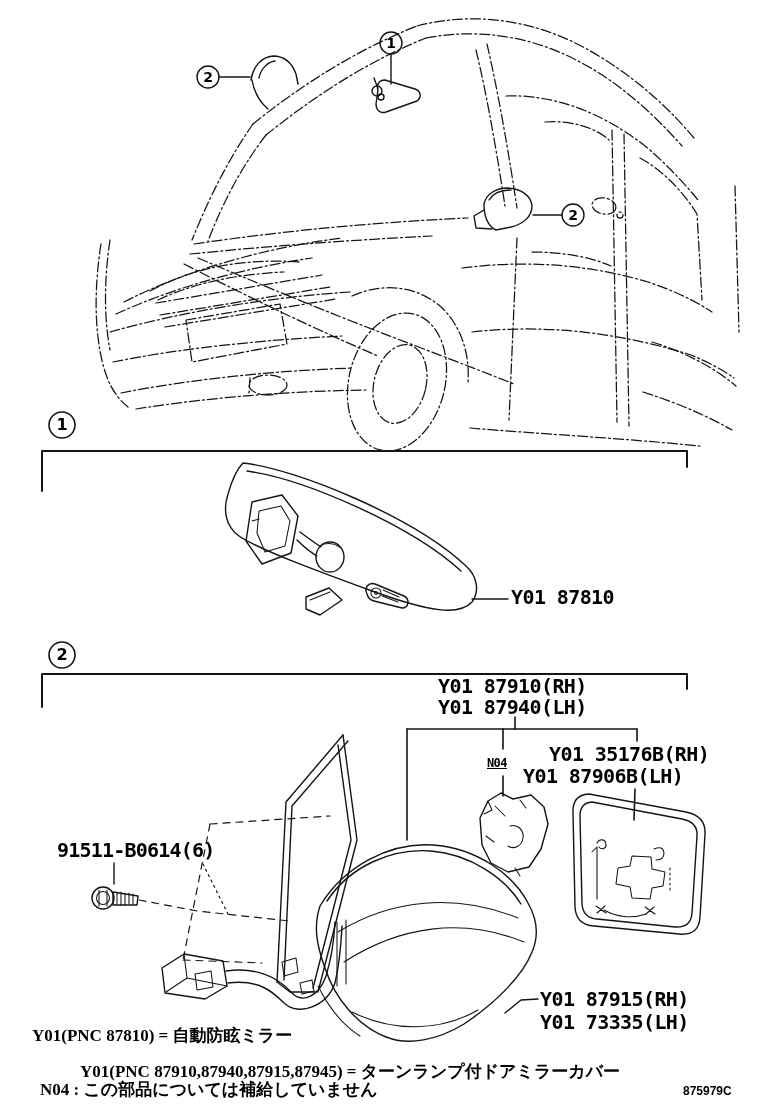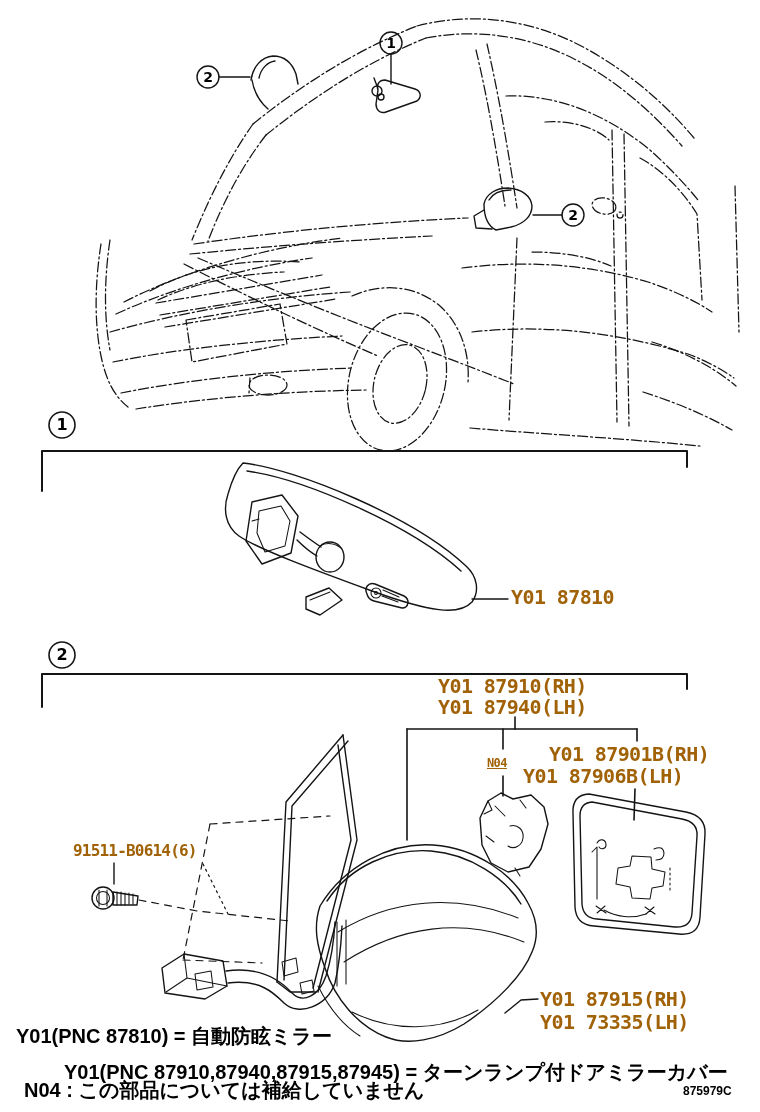--- a/index.html
+++ b/index.html
@@ -6,26 +6,26 @@
   #canvas{position:relative;width:760px;height:1112px;background:#ffffff;overflow:hidden;
           font-family:"Liberation Sans",sans-serif;color:#000;}
   svg{position:absolute;left:0;top:0;}
   .art{stroke:#141414;fill:none;stroke-width:1.4;stroke-linecap:round;stroke-linejoin:round;}
   .phantom{stroke-dasharray:10 3 2 3;stroke-width:1.25;}
   .thick{stroke-width:2;}
   .thin{stroke-width:1.05;}
   .dashed{stroke-dasharray:7 6;stroke-width:1.2;}
   .dotted{stroke-dasharray:2 4;stroke-width:1.2;}
   .plabel{position:absolute;font-family:"DejaVu Sans Mono",monospace;font-weight:bold;
-          color:#a16207;white-space:pre;letter-spacing:-0.6px;}
+          color:#000000;white-space:pre;letter-spacing:-0.6px;}
   .lbl-lg{font-size:20px;line-height:21px;}
   .lbl-md{font-size:12px;line-height:18px;text-decoration:underline;}
-  .lbl-bolt{font-size:16px;line-height:19px;letter-spacing:-0.8px;margin-left:16px;}
-  .note{position:absolute;left:16px;font-family:Liberation Sans, sans-serif;
-        font-weight:bold;font-size:20px;line-height:18px;white-space:pre;}
+  .lbl-bolt{font-size:20px;line-height:19px;letter-spacing:-0.8px;}
+  .note{position:absolute;left:32px;font-family:Liberation Serif, serif;
+        font-weight:bold;font-size:17px;line-height:18px;white-space:pre;}
   .callout-num{position:absolute;font-family:"DejaVu Sans",sans-serif;font-weight:bold;
         text-align:center;}
   .cn-sm{width:22px;font-size:14px;line-height:14px;}
   .cn-lg{width:26px;font-size:16px;line-height:16px;}
   .footer-code{position:absolute;font-family:"Liberation Sans",sans-serif;font-weight:bold;
         font-size:12px;}
 </style>
 </head>
 <body>
 
@@ -216,21 +216,21 @@
 <div class="callout-num cn-lg" style="left:49px;top:417px;">1</div>
 <div class="callout-num cn-lg" style="left:49px;top:647px;">2</div>
 
 <div class="plabel lbl-lg" style="left:511px;top:587px;">Y01 87810</div>
 
 <div class="plabel lbl-lg" style="left:438px;top:676px;text-align:right;">Y01 87910(RH)</div>
 <div class="plabel lbl-lg" style="left:438px;top:697px;">Y01 87940(LH)</div>
 
 <div class="plabel lbl-md" style="left:487px;top:754px;">N04</div>
 
-<div class="plabel lbl-lg" style="left:549px;top:744px;">Y01 87901B(RH)</div>
+<div class="plabel lbl-lg" style="left:549px;top:744px;">Y01 35176B(RH)</div>
 <div class="plabel lbl-lg" style="left:523px;top:766px;">Y01 87906B(LH)</div>
 
 <div class="plabel lbl-lg" style="left:540px;top:989px;">Y01 87915(RH)</div>
 <div class="plabel lbl-lg" style="left:540px;top:1012px;">Y01 73335(LH)</div>
 
 <div class="plabel lbl-bolt" style="left:57px;top:841px;">91511-B0614(6)</div>
 
 <div class="note" style="top:1027px;">Y01(PNC 87810) = 自動防眩ミラー</div>
 <div class="note" style="top:1063px;margin-left:48px;">Y01(PNC 87910,87940,87915,87945) = ターンランプ付ドアミラーカバー</div>
 <div class="note" style="top:1081px;margin-left:8px;">N04 : この部品については補給していません</div>

